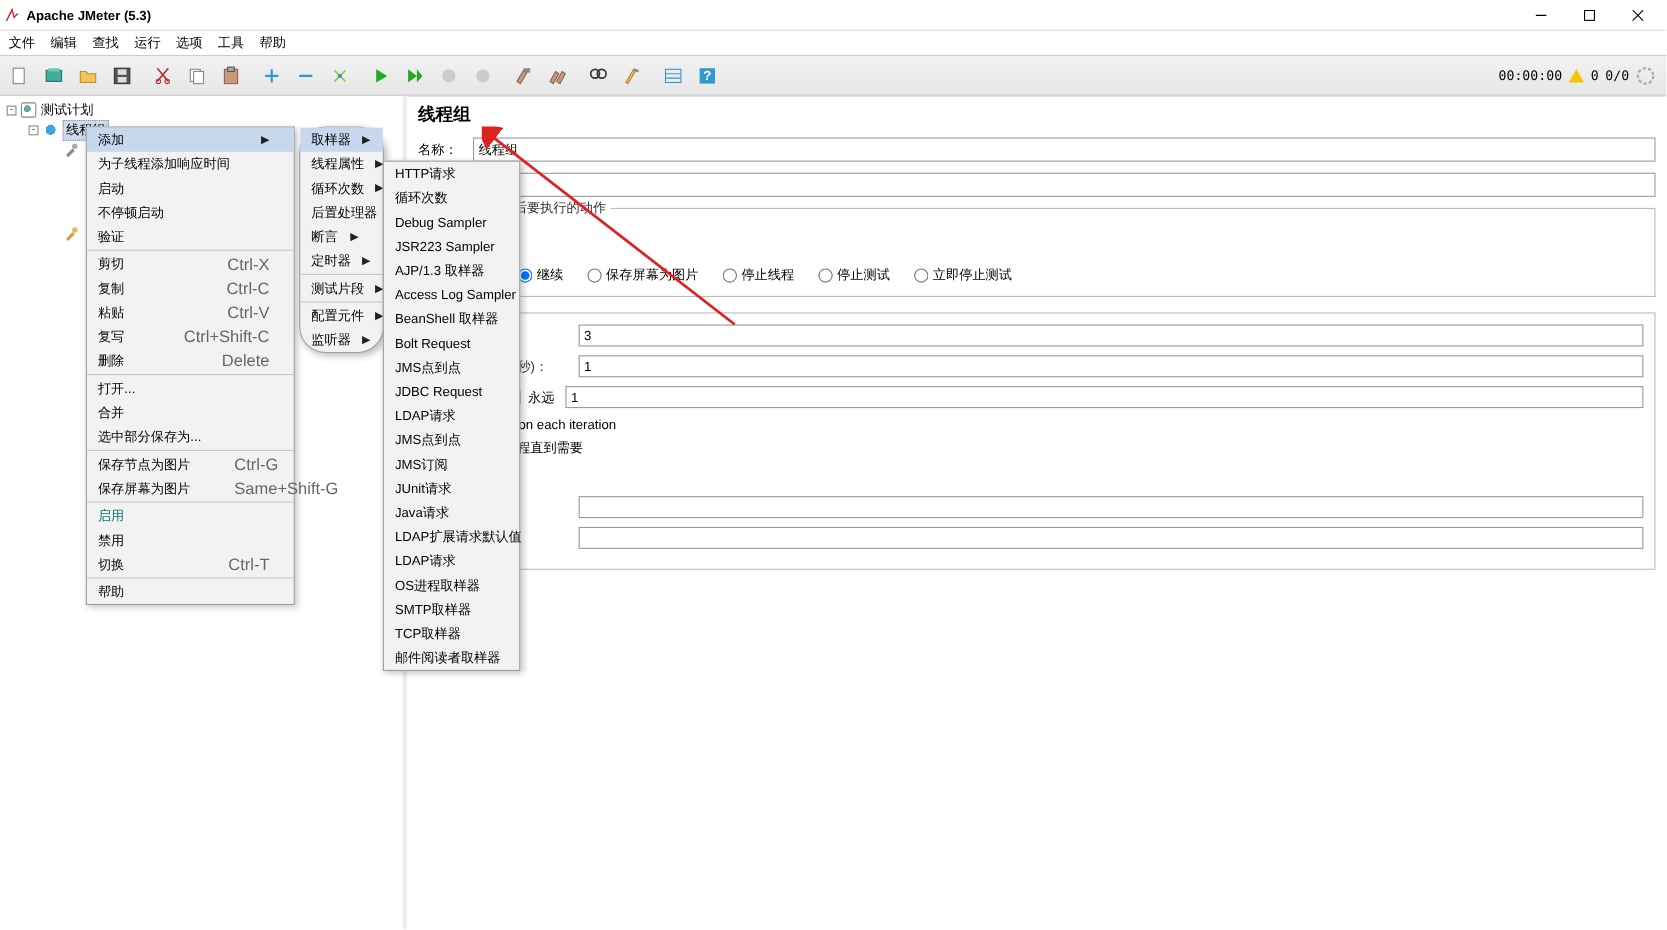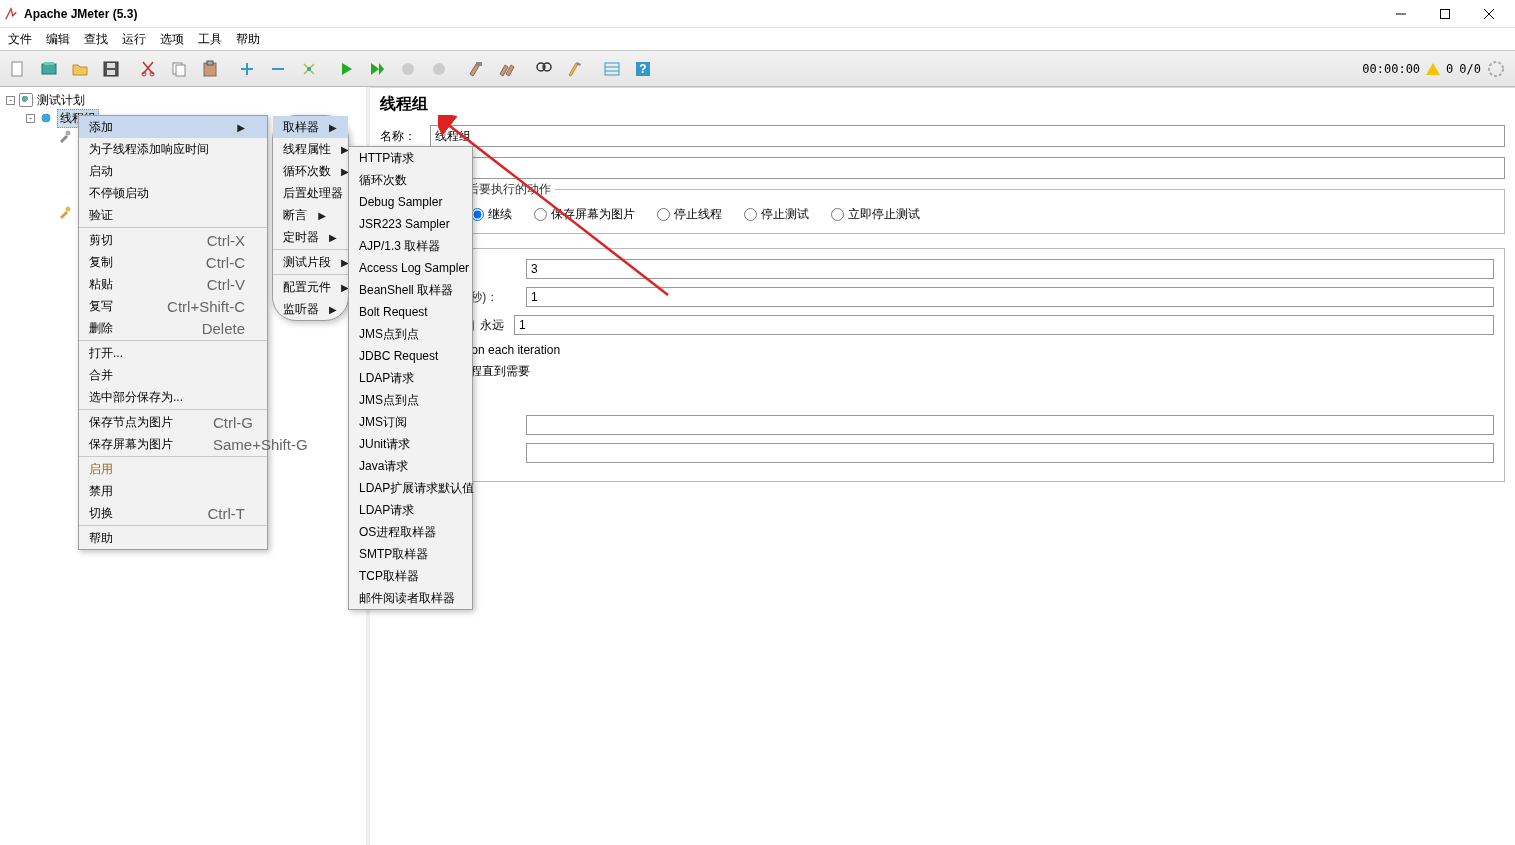--- a/index.html
+++ b/index.html
@@ -35,34 +35,34 @@
 .wrench-icon svg { width:14px; height:14px; }
 
 .rightpane { flex:1; display:flex; flex-direction:column; border-top:1px solid #ddd; }
 .panel-title { font-size:16px; font-weight:bold; padding:6px 10px; }
 .panel-body { padding: 4px 10px; }
 .row { display:flex; align-items:center; margin-bottom:10px; }
 .row input[type=text] { flex:1; height:22px; border:1px solid #999; padding:0 4px; }
 .fieldset { border:1px solid #bbb; margin:2px 0 14px 0; padding:10px 10px 10px 10px; position:relative;}
 .fieldset .legend { position:absolute; top:-9px; left:10px; background:#fff; padding:0 4px; color:#333;}
 .radioline { display:flex; gap:22px; align-items:center; margin-top:6px;}
-.radioline label { display:flex; align-items:center; gap:4px; }
+.radioline label { display:flex; align-items:center; gap:4px;margin-top:36px; }
 .radioline input[type=radio]{ width:13px; height:13px;}
 .numrow { display:flex; align-items:center; margin-bottom:8px; }
 .numrow .lab { width: 135px; text-align: left; color:#333; }
 .numrow .chk { margin-right:6px; }
 .numrow input.v { flex:1; height:20px; border:1px solid #999; padding:0 4px;}
 .chkline { display:flex; align-items:center; gap:6px; margin:6px 0;}
 
 
 .ctxmenu { position:absolute; background:#f2f2f2; border:1px solid #9e9e9e; box-shadow:2px 2px 6px rgba(0,0,0,.25); z-index:100;}
 .ctxmenu .mi { height:22px; display:flex; align-items:center; padding:0 22px 0 10px; gap:10px; white-space:nowrap; cursor:default; }
 .ctxmenu .mi .arrow { margin-left:auto; font-size:10px; color:#222; }
 .ctxmenu .mi .shortcut { margin-left:auto; color:#666; font-size:15px; padding-left:30px;}
-.ctxmenu .mi.disabled { color:#a16207; }
+.ctxmenu .mi.disabled { color:#0f766e; }
 .ctxmenu .mi.active { background:#c7d8ee; }
 .ctxmenu hr { border:none; border-top:1px solid #c8c8c8; margin:1px 0;}
 .menu1 { left:78px; top:115px; width:190px;}
 .menu2 { left:272px; top:115px; width:77px;border-radius:24px;}
 .menu3 { left:348px; top:127px; width:125px;margin-top:19px;}
 
 
 .arrow-svg { position:absolute; left:438px; top:115px; z-index:200; pointer-events:none;}
 
 

